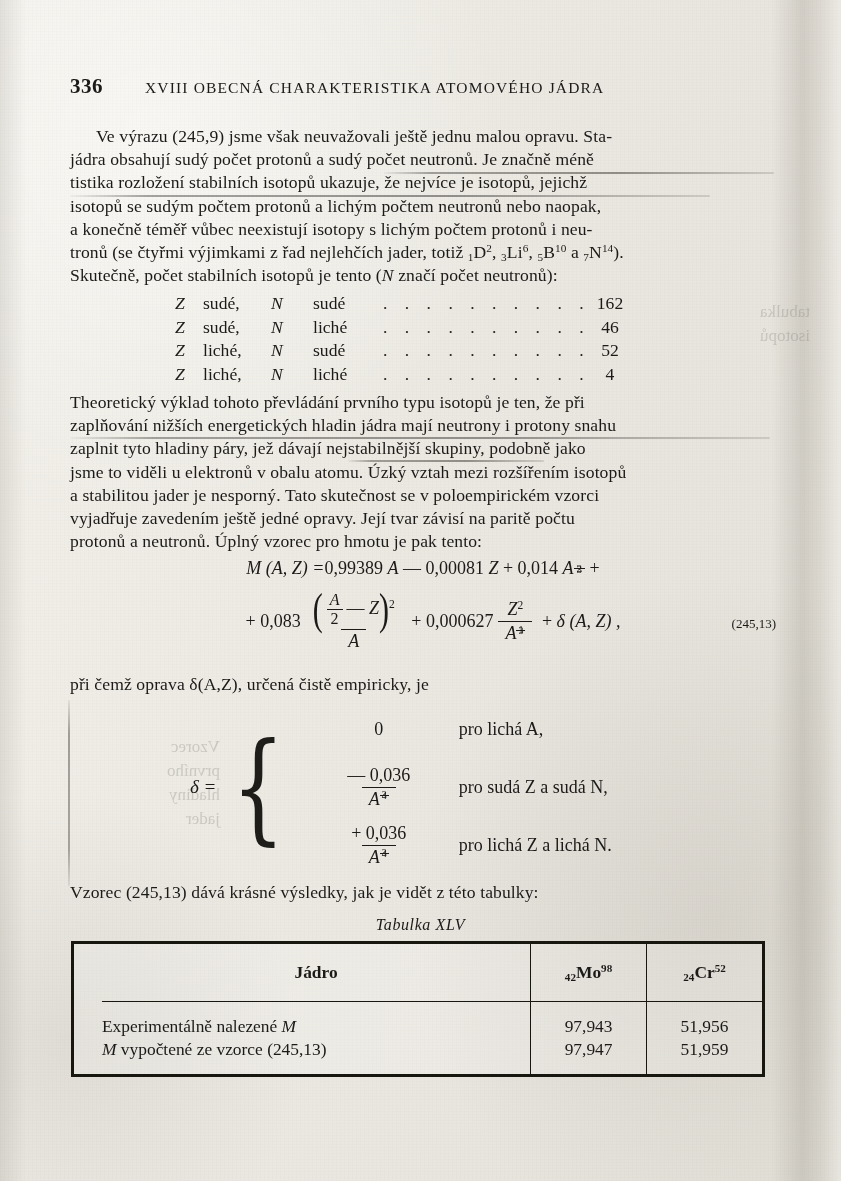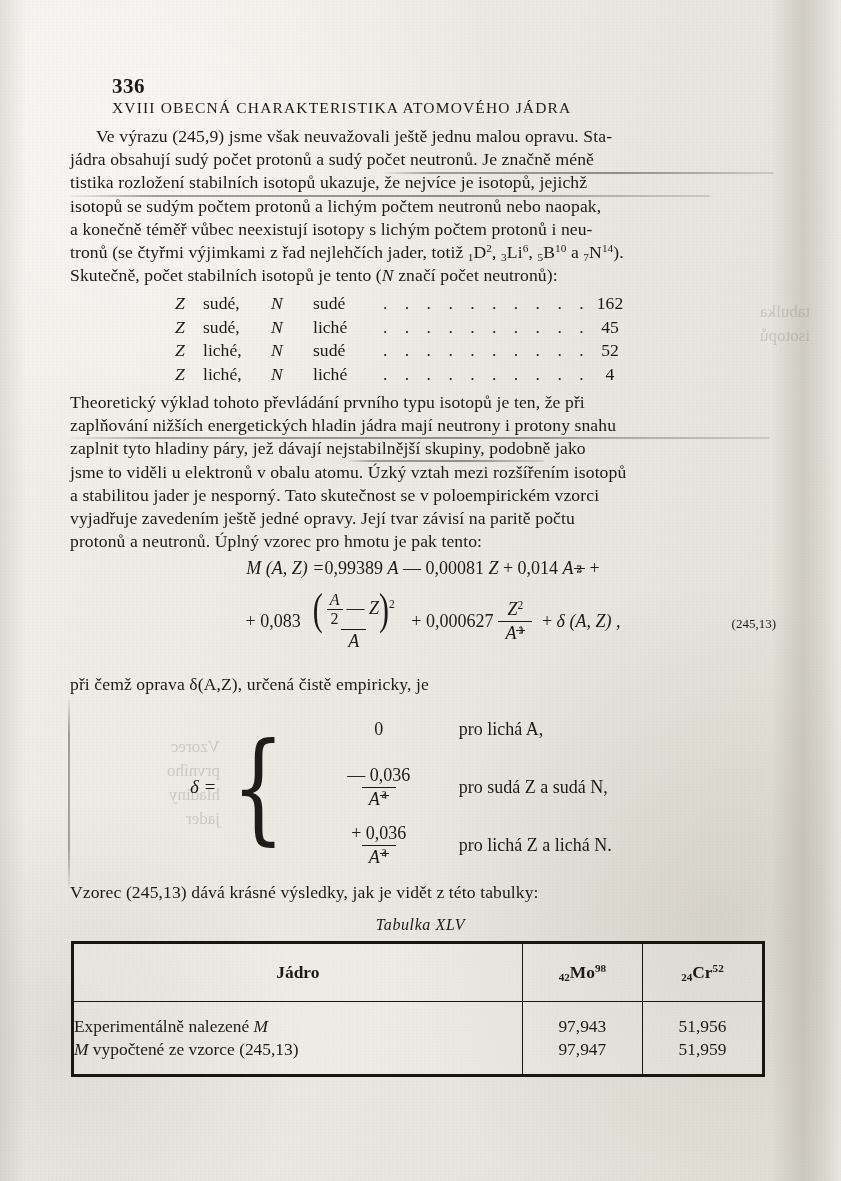--- a/index.html
+++ b/index.html
@@ -53,21 +53,20 @@
 
   .content { position: absolute; inset: 0; }
 
   
   .page-head {
     position: absolute;
     left: 70px; top: 74px;
     width: 700px;
     display: flex;
     align-items: baseline;
-    flex-direction: column;
   }
   .folio {
     font-size: 21px;
     font-weight: 700;
     letter-spacing: .5px;
   }
   .running-title {
     margin-left: 42px;
     font-size: 15.5px;
     letter-spacing: 1.15px;
@@ -211,20 +210,21 @@
   .xlv {
     position: absolute;
     left: 71px; top: 941px;
     width: 694px;
     border-left: 3.4px solid #17160f;
     border-right: 3.4px solid #17160f;
     border-top: 3.4px solid #17160f;
     border-bottom: 3.4px solid #17160f;
     box-sizing: border-box;
     background: rgba(255,255,255,0.16);
+    padding-left: 28px;
   }
   .xlv table {
     width: 100%;
     border-collapse: collapse;
     font-size: 17.4px;
   }
   .xlv th, .xlv td {
     border: 0;
     padding: 0;
     vertical-align: middle;
@@ -281,21 +281,21 @@
         <span class="c-np">sudé</span>
         <span class="c-dots">. . . . . . . . . . . .</span>
         <span class="c-val">162</span>
       </div>
       <div class="counts-row">
         <span class="c-z">Z</span>
         <span class="c-zp">sudé,</span>
         <span class="c-n">N</span>
         <span class="c-np">liché</span>
         <span class="c-dots">. . . . . . . . . . . .</span>
-        <span class="c-val">45</span>
+        <span class="c-val">46</span>
       </div>
       <div class="counts-row">
         <span class="c-z">Z</span>
         <span class="c-zp">liché,</span>
         <span class="c-n">N</span>
         <span class="c-np">sudé</span>
         <span class="c-dots">. . . . . . . . . . . .</span>
         <span class="c-val">52</span>
       </div>
       <div class="counts-row">

